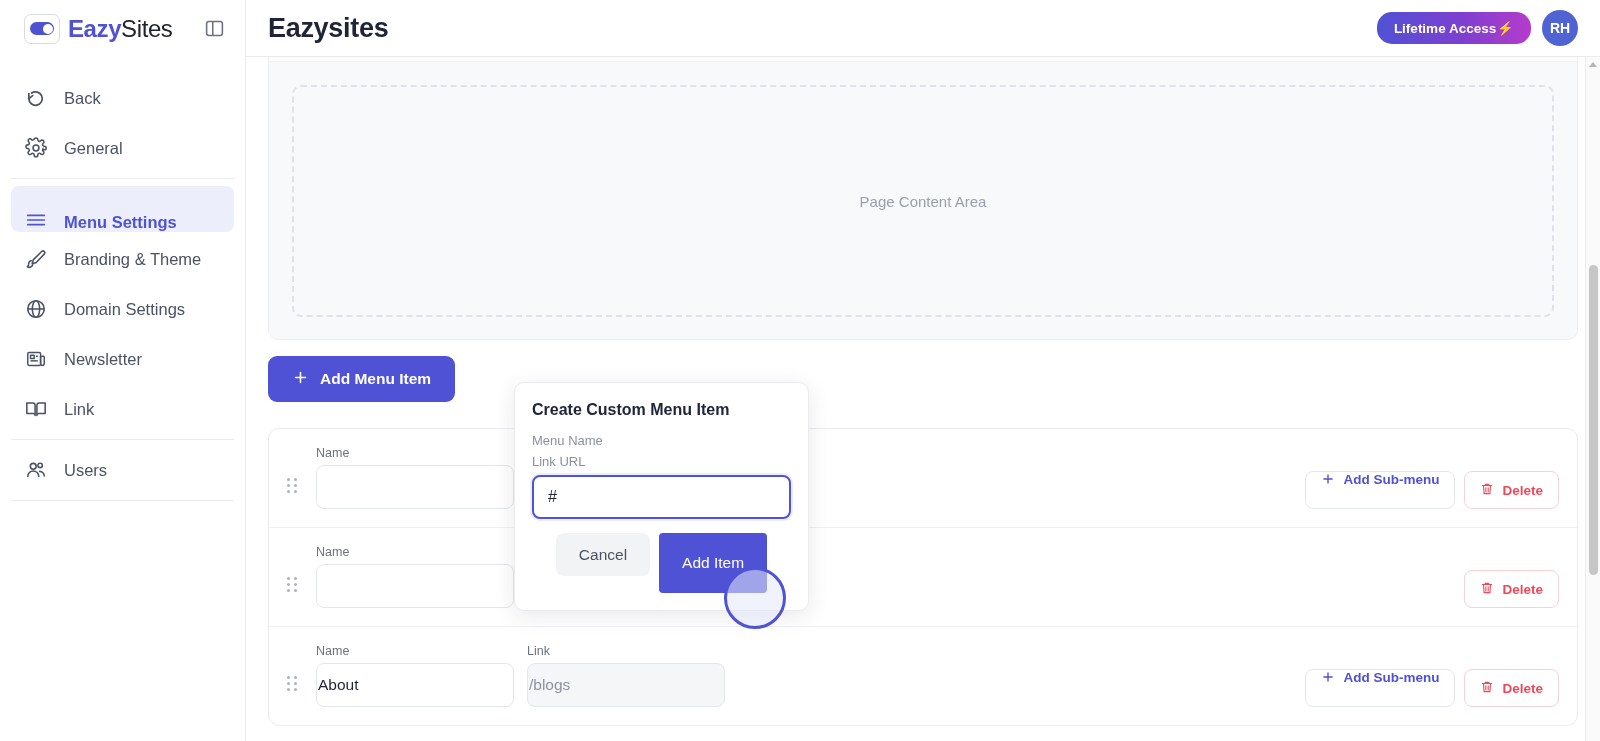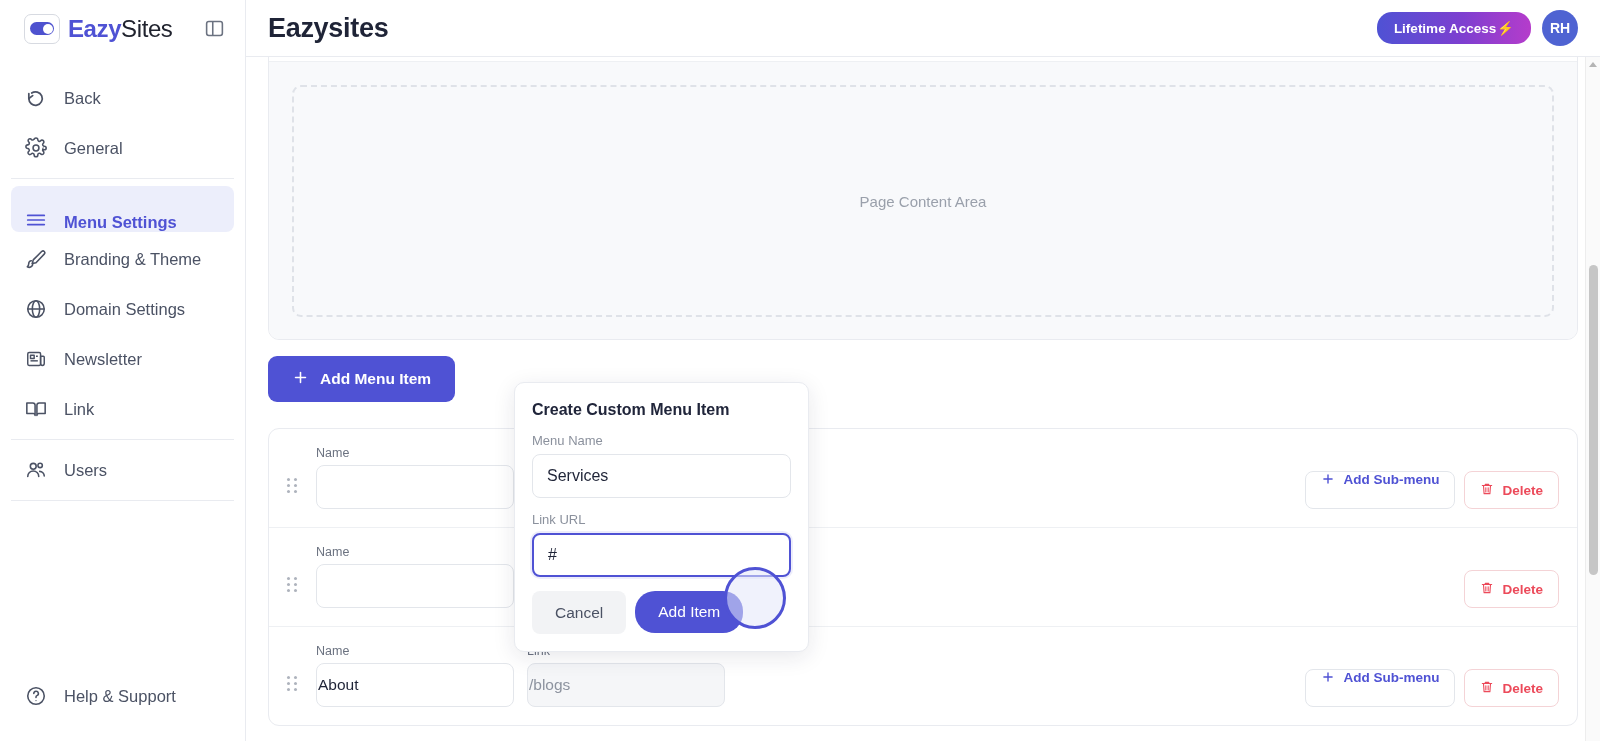--- a/index.html
+++ b/index.html
@@ -155,28 +155,28 @@
     padding: 18px 17px 17px 17px; z-index: 40;
   }
   .modal-title { font-size: 16px; font-weight: 700; color: #20253a; margin-bottom: 14px; }
   .modal-label { font-size: 13px; color: #8b919d; margin-bottom: 6px; }
   .modal-input {
     height: 44px; border: 1px solid #e3e6eb; border-radius: 8px;
     padding: 0 14px; font-size: 16px; color: #1f2437; background: #fff;
     display: flex; align-items: center; margin-bottom: 14px;
   }
   .modal-input.focused { border: 2px solid #4f52d4; box-shadow: 0 0 0 2px rgba(79,82,212,0.10); }
-  .modal-actions { display: flex; gap: 9px; justify-content: flex-start; margin-top: 4px; }
+  .modal-actions { display: flex; gap: 9px; justify-content: center; margin-top: 4px; }
   .btn-cancel {
     height: 43px; padding: 0 23px; border-radius: 8px; border: none;
     background: #f2f3f5; color: #4b5264; font-size: 15.5px; cursor: pointer;
     font-family: "Liberation Sans", sans-serif;
   }
   .btn-additem {
-    height: 42px; padding: 0 23px; border-radius: 20px; border: none;
+    height: 60px; padding: 0 23px; border-radius: 4px; border: none;
     background: #4f52d4; color: #fff; font-size: 15.5px; cursor: pointer;
     font-family: "Liberation Sans", sans-serif;
   }
 
   
   .click-indicator {
     position: absolute; left: 478px; top: 567px; width: 62px; height: 62px;
     border-radius: 50%; border: 3px solid #4f52d4;
     background: rgba(228,231,250,0.55); z-index: 60; pointer-events: none;
   }
@@ -311,30 +311,20 @@
           </svg>
         </span>
         <span>Users</span>
       </div>
 
       <div class="nav-divider"></div>
     </nav>
 
     <div class="sidebar-spacer"></div>
 
-    <div class="nav-item help-row">
-      <span class="ico">
-        <svg width="22" height="22" viewBox="0 0 24 24" fill="none" stroke="#4b5264" stroke-width="1.7" stroke-linecap="round">
-          <circle cx="12" cy="12" r="9"></circle>
-          <path d="M9.6 9.2a2.5 2.5 0 1 1 3.4 2.4c-.7.3-1 .9-1 1.6v.3"></path>
-          <circle cx="12" cy="17" r="0.7" fill="#4b5264" stroke="none"></circle>
-        </svg>
-      </span>
-      <span>Help &amp; Support</span>
-    </div>
   </aside>
 
   <section class="main">
 
     <div class="topbar">
       <div class="page-title">Eazysites</div>
       <div class="topbar-right">
         <div class="badge-lifetime">
           <span>Lifetime Access</span>
           <span>⚡</span>
@@ -495,21 +485,20 @@
 
     <div class="vscroll">
       <div class="arrow-up"></div>
       <div class="thumb"></div>
     </div>
 
     <div class="modal">
       <div class="modal-title">Create Custom Menu Item</div>
 
       <div class="modal-label">Menu Name</div>
-      <div class="modal-input" placeholder="Menu Name">Services</div>
 
       <div class="modal-label">Link URL</div>
       <div class="modal-input focused" placeholder="Link URL">#</div>
 
       <div class="modal-actions">
         <button class="btn-cancel">Cancel</button>
         <button class="btn-additem">Add Item</button>
       </div>
     </div>
 

